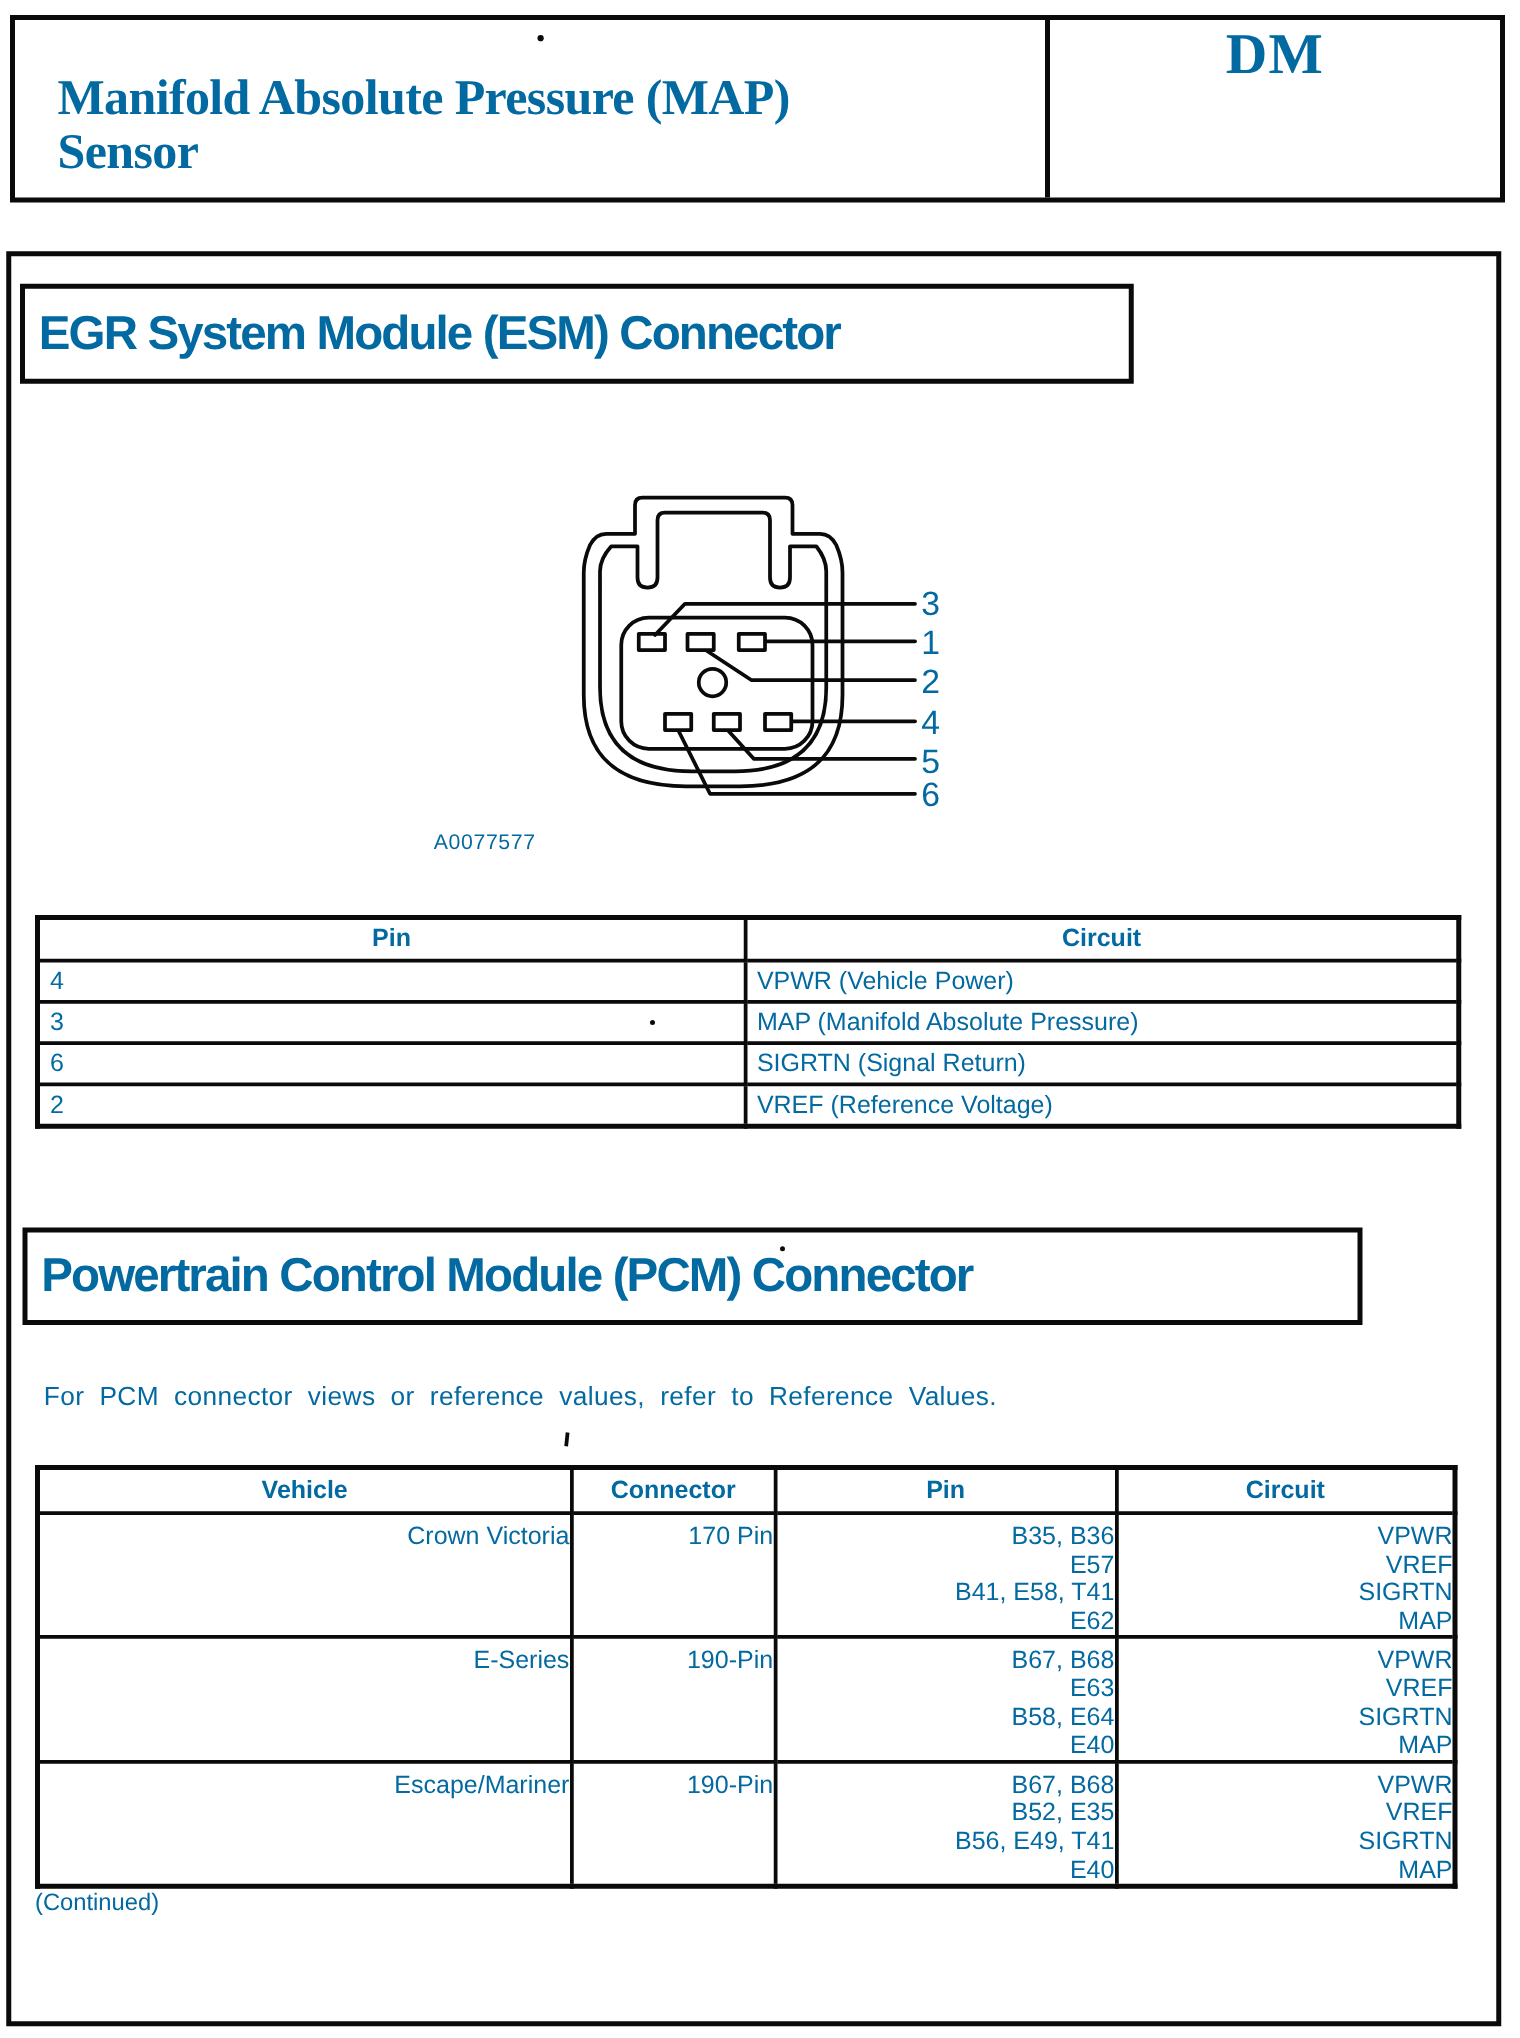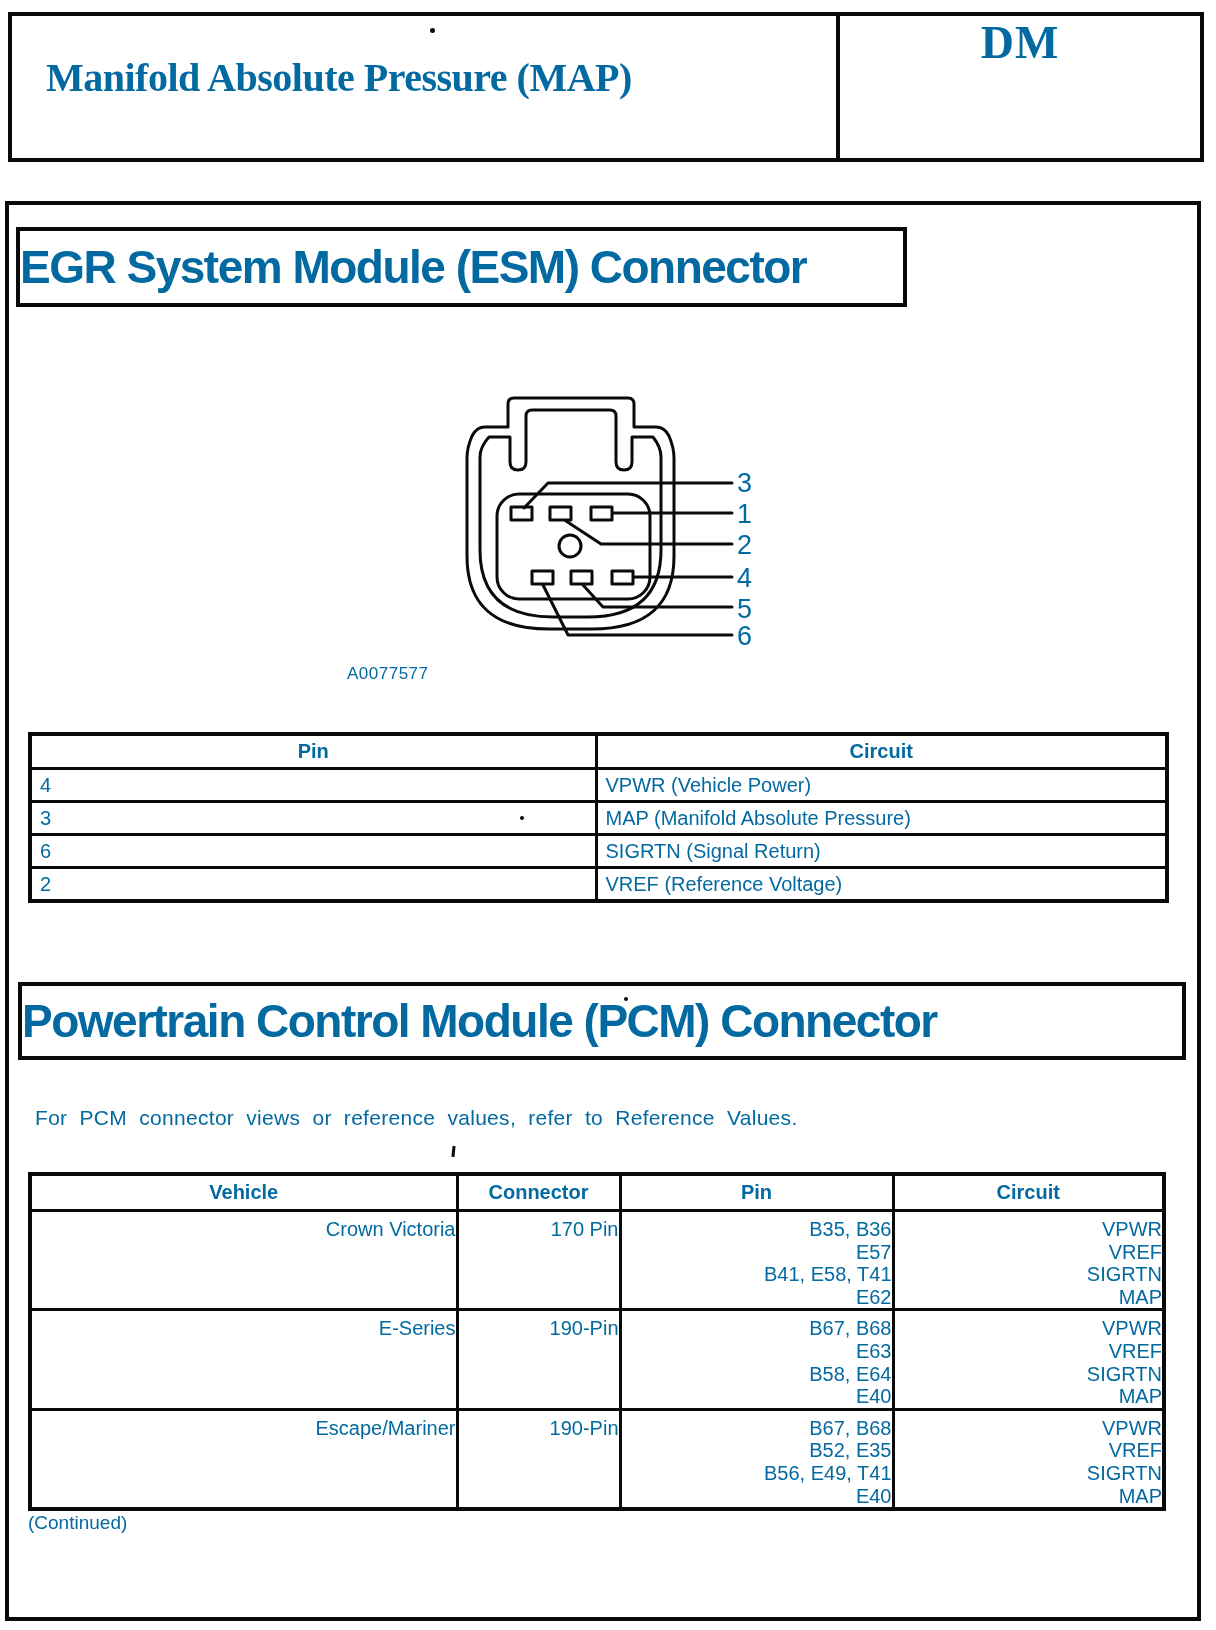--- a/index.html
+++ b/index.html
@@ -25,25 +25,25 @@
     font-family:"Liberation Serif","DejaVu Serif",serif;font-weight:bold;
     font-size:46px;letter-spacing:1px;padding-bottom:14px;
   }
 
   
   .main-box{left:5px;top:201px;width:1188px;height:1412px;border:4px solid #0a0a0a;}
 
   
   .sec-head{
     border:4px solid #0a0a0a;display:flex;align-items:center;
-    font-weight:bold;font-size:46px;letter-spacing:-1.5px;
-    box-sizing:border-box;background:#fff;white-space:nowrap;
+    font-weight:bold;font-size:38px;letter-spacing:-1.5px;
+    padding-left:11px;box-sizing:border-box;background:#fff;white-space:nowrap;
   }
   .egr-head{left:16px;top:227px;width:891px;height:80px;}
-  .pcm-head{left:18px;top:982px;width:1168px;height:78px;}
+  .pcm-head{left:18px;top:982px;width:1072px;height:78px;}
 
   
   .conn-svg{left:455px;top:390px;}
   .conn-svg path,.conn-svg rect,.conn-svg circle,.conn-svg polyline{
     fill:none;stroke:#0a0a0a;stroke-width:3;stroke-linejoin:round;stroke-linecap:round;
   }
   .pin-num{font-size:27px;line-height:30px;width:30px;text-align:left;}
   .fig-id{left:347px;top:664px;font-size:17px;letter-spacing:0.5px;}
 
   
@@ -71,20 +71,21 @@
 </style>
 </head>
 <body>
 
 <div class="page">
 
   <div class="abs hdr-box">
     <div class="hdr-left">
       <div class="hdr-title">
         <div>Manifold Absolute Pressure (MAP)</div>
+        <div>Sensor</div>
       </div>
     </div>
     <div class="hdr-right">
       <div class="hdr-code">DM</div>
     </div>
   </div>
 
   <div class="abs main-box"></div>
 
   <div class="abs sec-head egr-head">EGR System Module (ESM) Connector</div>

